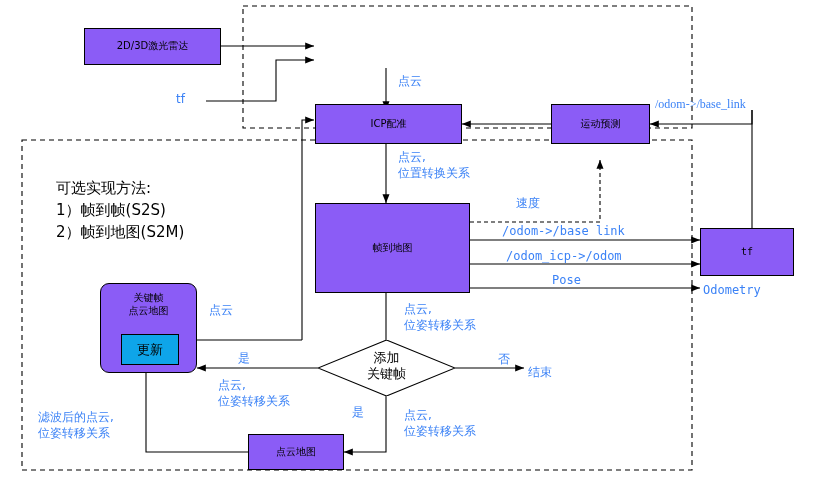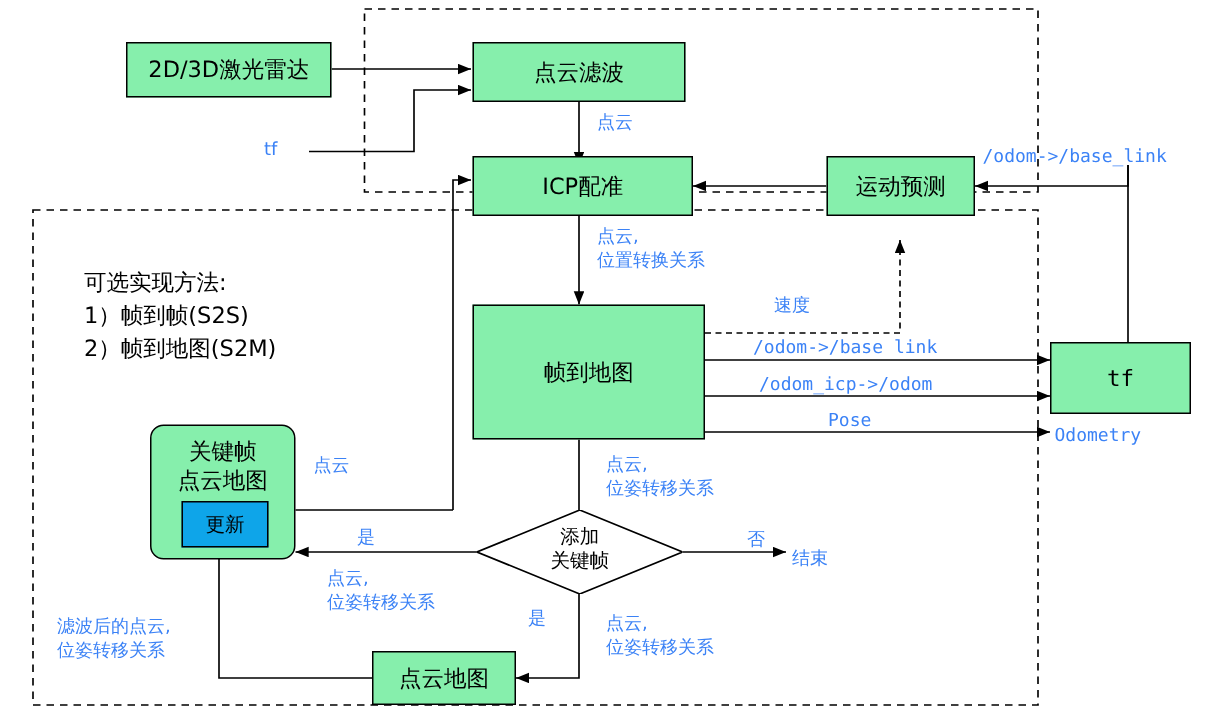--- a/index.html
+++ b/index.html
@@ -3,23 +3,23 @@
 <meta charset="utf-8">
 <style>
   html,body{margin:0;padding:0;}
   body{
     width:816px;height:485px;background:#ffffff;
     font-family:"Liberation Sans","DejaVu Sans",sans-serif;
     color:#000;position:relative;overflow:hidden;
   }
   #canvas{position:absolute;left:0;top:0;width:816px;height:485px;}
   svg.layer{position:absolute;left:0;top:0;width:816px;height:485px;pointer-events:none;}
-  .node{position:absolute;box-sizing:border-box;border:1px solid #000;background:#86efac;
+  .node{position:absolute;box-sizing:border-box;border:1px solid #000;background:#8b5cf6;
         display:flex;align-items:center;justify-content:center;text-align:center;
-        font-size:15px;line-height:1.25;}
+        font-size:10px;line-height:1.25;}
   .node.cn{font-family:"DejaVu Sans","Liberation Sans",sans-serif;}
   .lbl{position:absolute;font-size:12px;line-height:1.3;white-space:pre;color:#3b82f6;
        font-family:"DejaVu Sans","Liberation Sans",sans-serif;}
   .lbl.mono{font-family:"DejaVu Sans Mono","Liberation Mono",monospace;font-size:12px;}
   .rounded{border-radius:9px;}
   .diamond-wrap{position:absolute;}
   .diamond-label{position:absolute;width:100%;text-align:center;font-size:13px;
        font-family:Liberation Serif, serif;line-height:1.2;}
   .kf-inner{position:absolute;border:1px solid #000;background:#0ea5e9;font-size:13px;
        display:flex;align-items:center;justify-content:center;
@@ -76,23 +76,20 @@
       <path d="M248,452 L146,452 L146,350" marker-end="url(#arr)"></path>
 
       <path d="M752,110 L752,228"></path>
     </g>
   </svg>
 
   <div class="node cn" style="left:84px;top:28px;width:137px;height:37px;">
     <span>2D/3D激光雷达</span>
   </div>
 
-  <div class="node cn" style="left:315px;top:28px;width:142px;height:40px;">
-    <span>点云滤波</span>
-  </div>
 
   <div class="node cn" style="left:315px;top:104px;width:147px;height:40px;">
     <span>ICP配准</span>
   </div>
 
   <div class="node cn" style="left:551px;top:104px;width:99px;height:40px;">
     <span>运动预测</span>
   </div>
 
   <div class="node cn" style="left:315px;top:203px;width:155px;height:90px;">
@@ -122,21 +119,21 @@
     </svg>
     <div class="diamond-label" style="top:10px;white-space:pre-line;">添加
 关键帧</div>
   </div>
 
   <div class="lbl" style="left:176px;top:92px;">tf</div>
   <div class="lbl" style="left:398px;top:74px;">点云</div>
   <div class="lbl" style="left:398px;top:150px;">点云,
 位置转换关系</div>
   <div class="lbl" style="left:516px;top:196px;">速度</div>
-  <div class="lbl mono" style="left:655px;top:97px;">/odom-&gt;/base_link</div>
+  <div class="lbl mono" style="left:655px;top:97px;font-family:Liberation Serif, serif;">/odom-&gt;/base_link</div>
   <div class="lbl mono" style="left:502px;top:224px;">/odom-&gt;/base link</div>
   <div class="lbl mono" style="left:506px;top:249px;">/odom_icp-&gt;/odom</div>
   <div class="lbl mono" style="left:552px;top:273px;">Pose</div>
   <div class="lbl mono" style="left:703px;top:283px;">Odometry</div>
 
   <div class="lbl" style="left:209px;top:303px;">点云</div>
   <div class="lbl" style="left:404px;top:302px;">点云,
 位姿转移关系</div>
   <div class="lbl" style="left:238px;top:351px;">是</div>
   <div class="lbl" style="left:498px;top:352px;">否</div>

